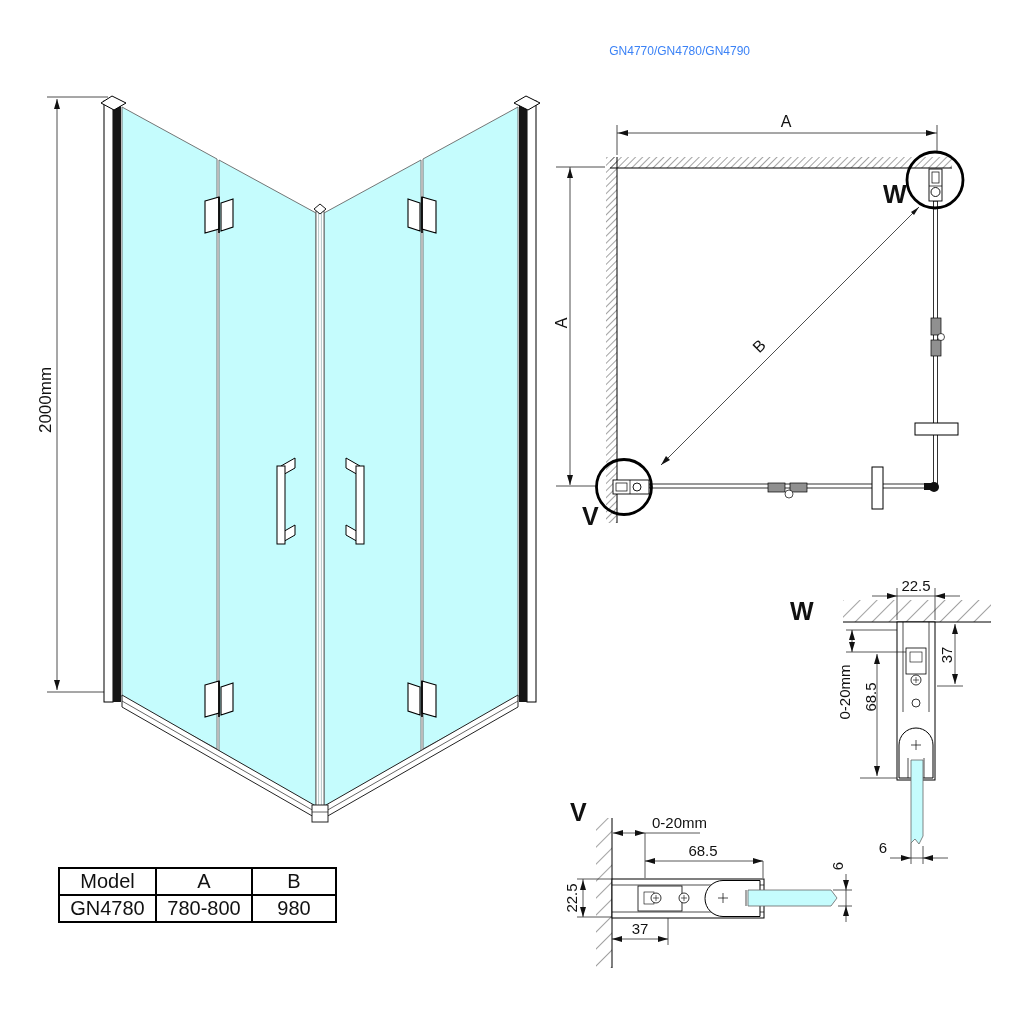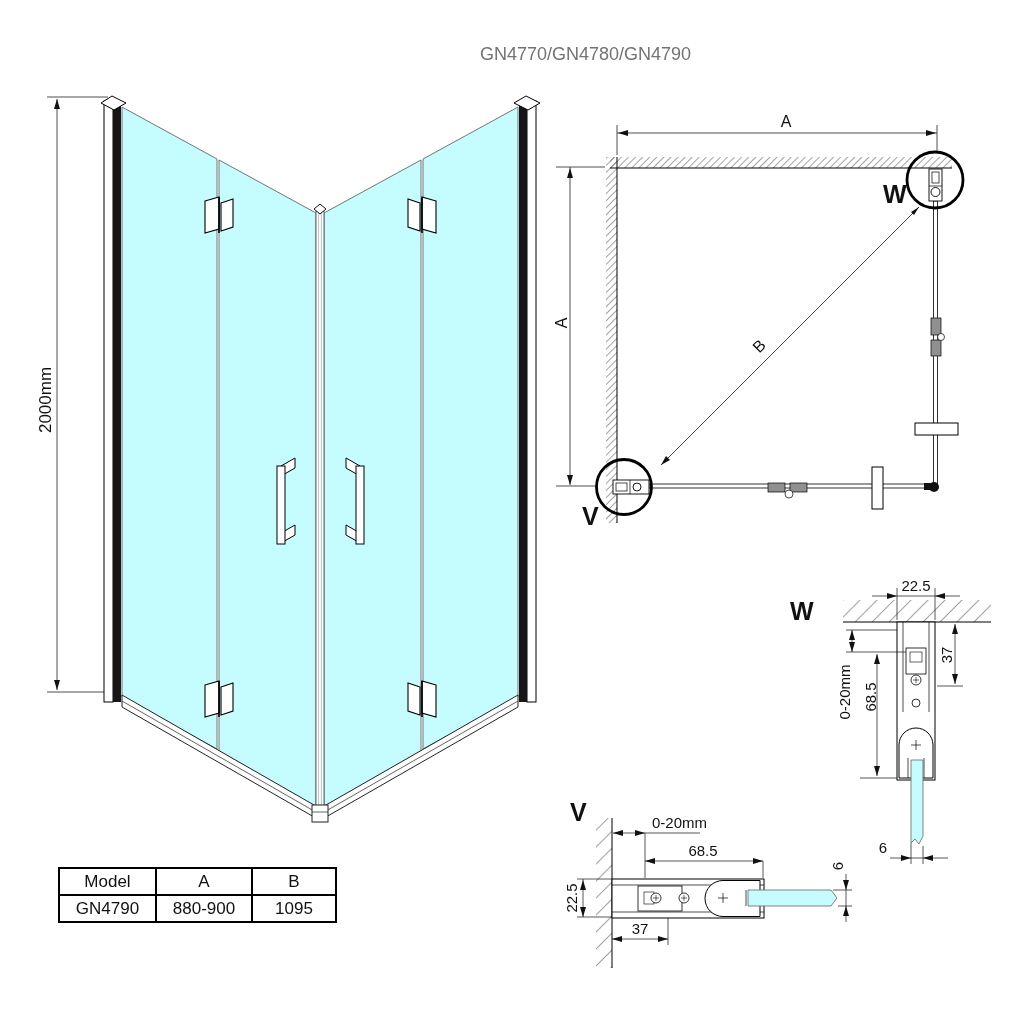--- a/index.html
+++ b/index.html
@@ -1,27 +1,27 @@
 <!DOCTYPE html>
 <html><head>
 <meta charset="utf-8">
 <style>
   html,body{margin:0;padding:0;background:#fff;}
   .canvas{position:relative;width:1024px;height:1024px;background:#fff;overflow:hidden;
           font-family:"Liberation Sans",sans-serif;color:#1a1a1a;}
-  .title{position:absolute;left:480px;top:44px;width:270px;text-align:left;
-         font-size:18px;color:#737373;}
+  .title{position:absolute;left:480px;top:44px;width:270px;text-align:right;
+         font-size:12px;color:#3b82f6;}
   svg{position:absolute;left:0;top:0;}
   svg text{font-family:"Liberation Sans",sans-serif;fill:#111;}
   .dim{font-size:15px;}
   .dimL{font-size:16px;}
   .dimH{font-size:17px;}
   .big{font-size:25px;font-weight:bold;}
   .spec-table{position:absolute;left:58px;top:867px;border-collapse:collapse;
-              font-size:17px;color:#111;}
+              font-size:20px;color:#111;}
   .spec-table th,.spec-table td{border:2px solid #000;text-align:center;
               font-weight:normal;padding:0;height:25px;}
   .spec-table .c1{width:95px;} .spec-table .c2{width:94px;} .spec-table .c3{width:82px;}
 </style>
 </head>
 <body>
 
 <div class="canvas">
 
   <div class="title">GN4770/GN4780/GN4790</div>
@@ -305,20 +305,20 @@
   <table class="spec-table">
     <thead>
       <tr>
         <th class="c1">Model</th>
         <th class="c2">A</th>
         <th class="c3">B</th>
       </tr>
     </thead>
     <tbody>
       <tr>
-        <td>GN4790</td>
-        <td>880-900</td>
-        <td>1095</td>
+        <td>GN4780</td>
+        <td>780-800</td>
+        <td>980</td>
       </tr>
     </tbody>
   </table>
 
 </div>
 
 </body></html>

